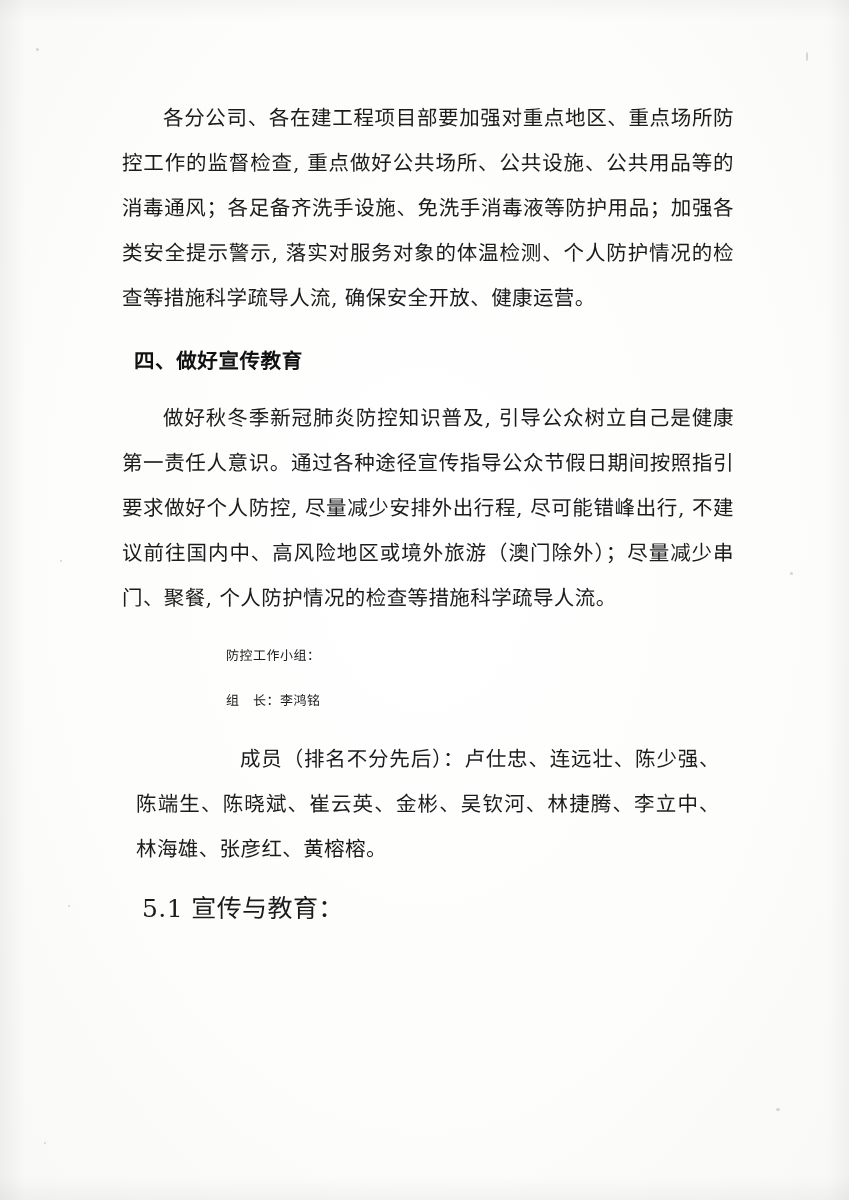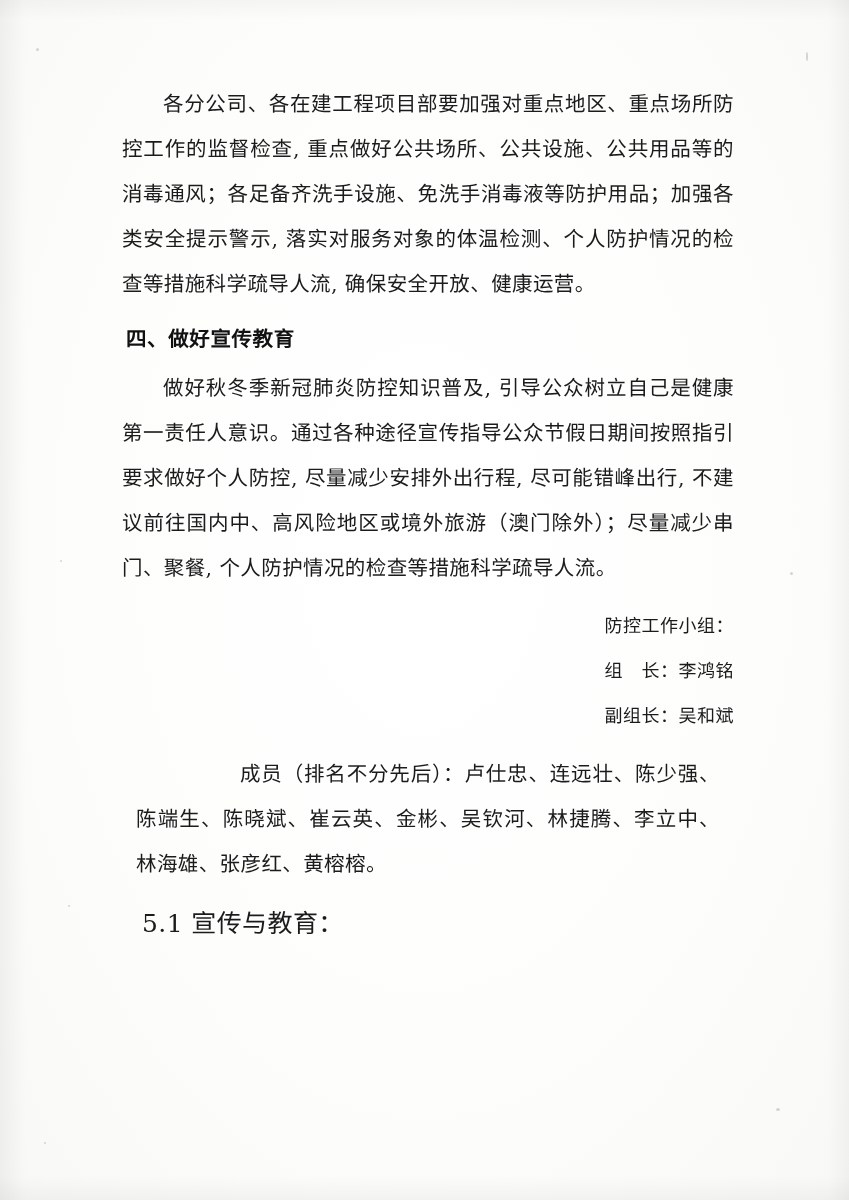--- a/index.html
+++ b/index.html
@@ -44,21 +44,21 @@
     background: #b9b4ac;
     border-radius: 50%;
     opacity: .55;
     pointer-events: none;
   }
 
   
   #doc-body {
     position: absolute;
     left: 122px;
-    top: 82px;
+    top: 96px;
     width: 612px;
   }
 
   .para {
     font-size: 20.5px;
     line-height: 45px;
     color: #1b1b1b;
     text-align: justify;
     text-justify: inter-ideograph;
     letter-spacing: 0.4px;
@@ -66,33 +66,32 @@
     font-family: "DejaVu Serif", "Liberation Serif", serif;
   }
   .para.indent { text-indent: 41px; }
 
   .heading {
     font-size: 20.5px;
     line-height: 45px;
     color: #111111;
     font-weight: bold;
     letter-spacing: 0.6px;
-    margin: 4px;
+    margin: 12px;
     font-family: "DejaVu Sans", "Liberation Sans", sans-serif;
   }
 
   .sub-indent {
-    font-size: 18px;
+    font-size: 13px;
     line-height: 45px;
     color: #1b1b1b;
     letter-spacing: 0.5px;
     margin: 0;
     padding-left: 104px;
     font-family: "DejaVu Serif", "Liberation Serif", serif;
-    text-align: right;
   }
 
   .roster {
     font-size: 20.5px;
     line-height: 45px;
     color: #1b1b1b;
     letter-spacing: 0.4px;
     margin: 14px;
     text-align: justify;
     text-justify: inter-ideograph;
@@ -143,20 +142,19 @@
     <div class="gap-sm"></div>
 
 
 
     <div class="gap-sm"></div>
 
     <p class="sub-indent">防控工作小组：</p>
 
     <p class="sub-indent">组　长：李鸿铭</p>
 
-    <p class="sub-indent">副组长：吴和斌</p>
 
     <p class="roster">成员（排名不分先后）：卢仕忠、连远壮、陈少强、陈端生、陈晓斌、崔云英、金彬、吴钦河、林捷腾、李立中、林海雄、张彦红、黄榕榕。</p>
 
     <p class="tail">5.1 宣传与教育：</p>
 
   </div>
 </div>
 
 </body></html>

